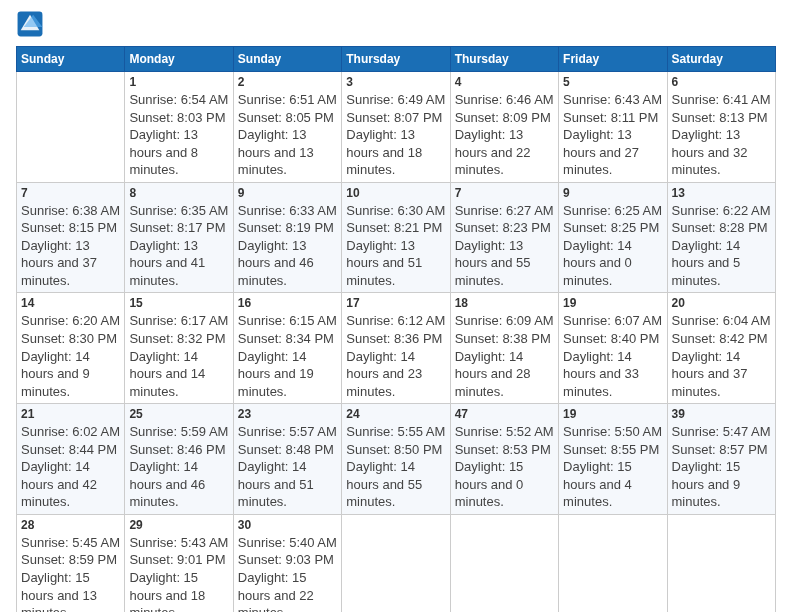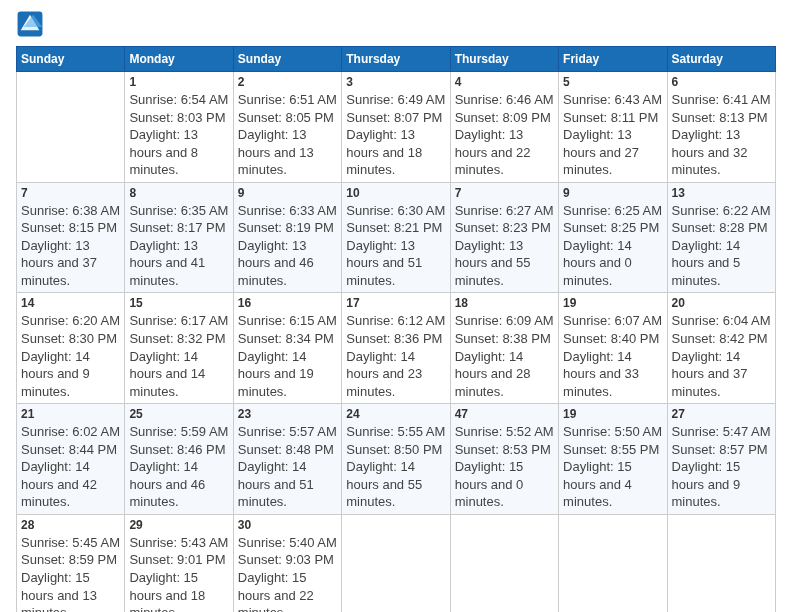--- a/index.html
+++ b/index.html
@@ -240,21 +240,21 @@
           </td>
           <td>
             <span class="day-number">47</span>
             <div class="cell-info">Sunrise: 5:52 AM<br>Sunset: 8:53 PM<br>Daylight: 15 hours and 0 minutes.</div>
           </td>
           <td>
             <span class="day-number">19</span>
             <div class="cell-info">Sunrise: 5:50 AM<br>Sunset: 8:55 PM<br>Daylight: 15 hours and 4 minutes.</div>
           </td>
           <td>
-            <span class="day-number">27</span>
+            <span class="day-number">39</span>
             <div class="cell-info">Sunrise: 5:47 AM<br>Sunset: 8:57 PM<br>Daylight: 15 hours and 9 minutes.</div>
           </td>
         </tr>
         <tr>
           <td>
             <span class="day-number">28</span>
             <div class="cell-info">Sunrise: 5:45 AM<br>Sunset: 8:59 PM<br>Daylight: 15 hours and 13 minutes.</div>
           </td>
           <td>
             <span class="day-number">29</span>

